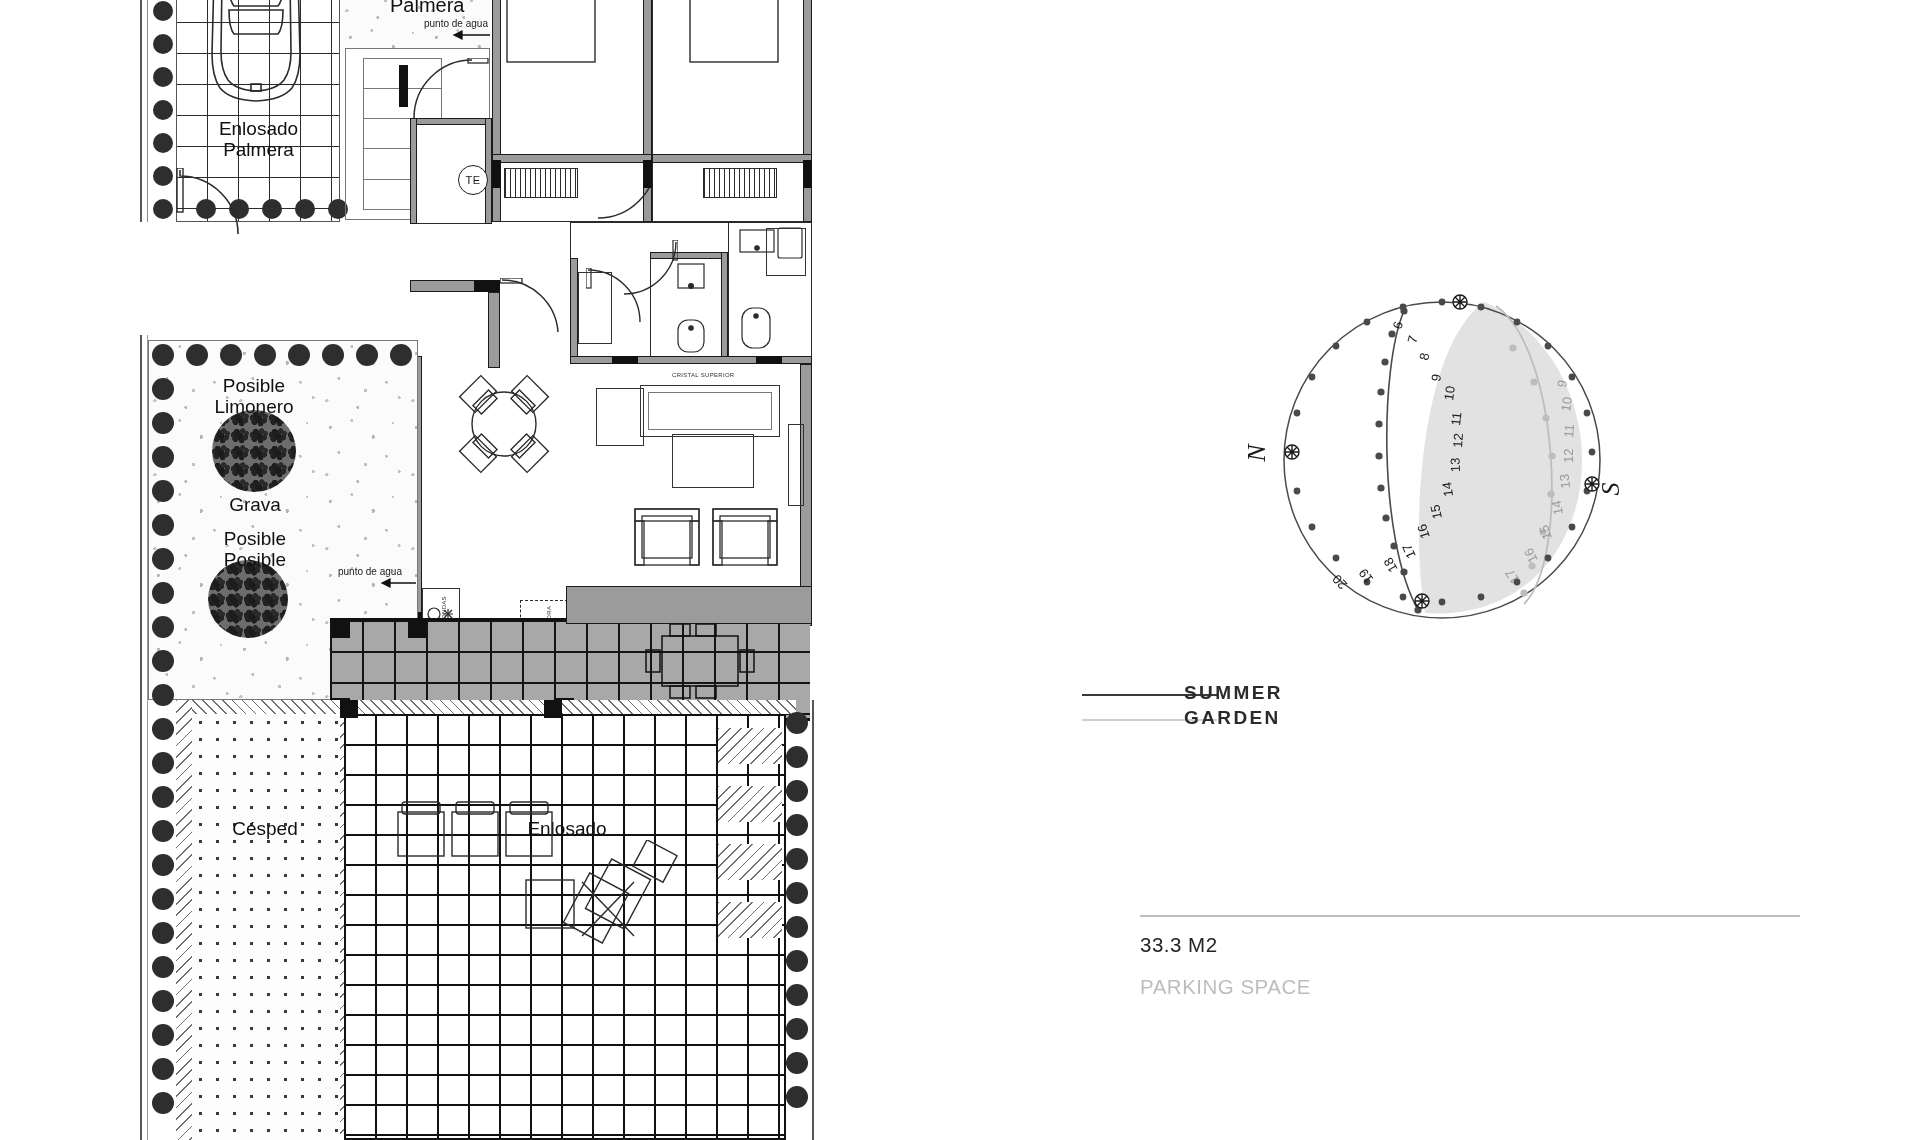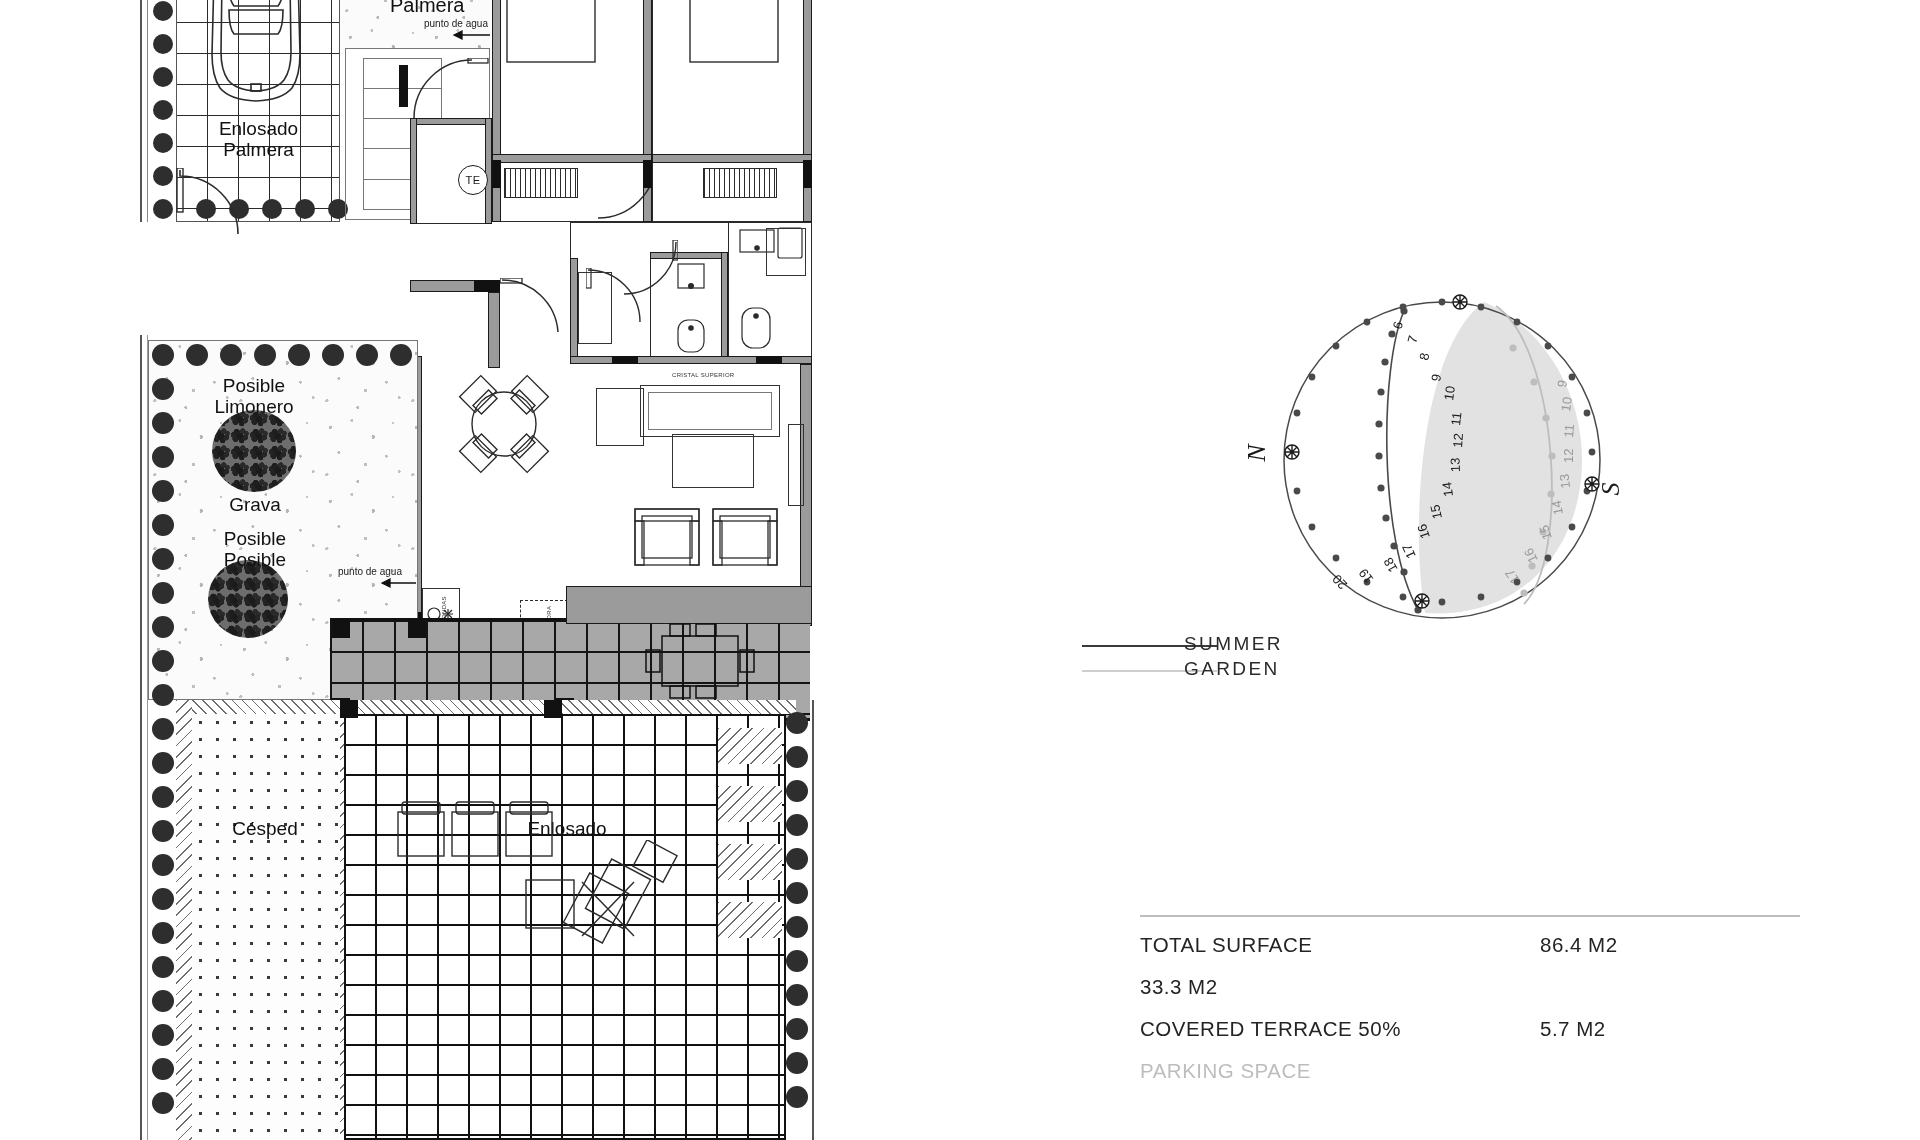--- a/index.html
+++ b/index.html
@@ -661,38 +661,30 @@
     </g>
   </svg>
 
   
   <div class="abs" style="left:-22px;top:150px;font-size:26px;font-style:italic;
               font-family:'Liberation Serif',serif;transform:rotate(-90deg);">N</div>
   <div class="abs" style="left:334px;top:186px;font-size:26px;font-style:italic;
               font-family:'Liberation Serif',serif;transform:rotate(-90deg);">S</div>
 </div>
 
-<div class="abs" style="left:1082px;top:633px;width:400px;height:60px;">
+<div class="abs" style="left:1082px;top:682px;width:400px;height:60px;font-weight:bold;">
   <div class="legend-line" style="left:0;top:12px;width:135px;"></div>
   <div class="legend-txt" style="left:102px;top:0;">SUMMER</div>
   <div class="legend-line light" style="left:0;top:37px;width:135px;"></div>
   <div class="legend-txt" style="left:102px;top:25px;">GARDEN</div>
 </div>
 
 <div id="spec">
   <div class="rule"></div>
 
   <div class="row">
-    <div class="k">TOTAL SURFACE</div>
-    <div class="v">86.4 M2</div>
-  </div>
-  <div class="row">
     <div class="v">33.3 M2</div>
-  </div>
-  <div class="row">
-    <div class="k">COVERED TERRACE  50%</div>
-    <div class="v">5.7 M2</div>
   </div>
   <div class="row" style="opacity:.30;">
     <div class="k">PARKING SPACE</div>
     <div class="v"></div>
   </div>
 </div>
 
 </body></html>

